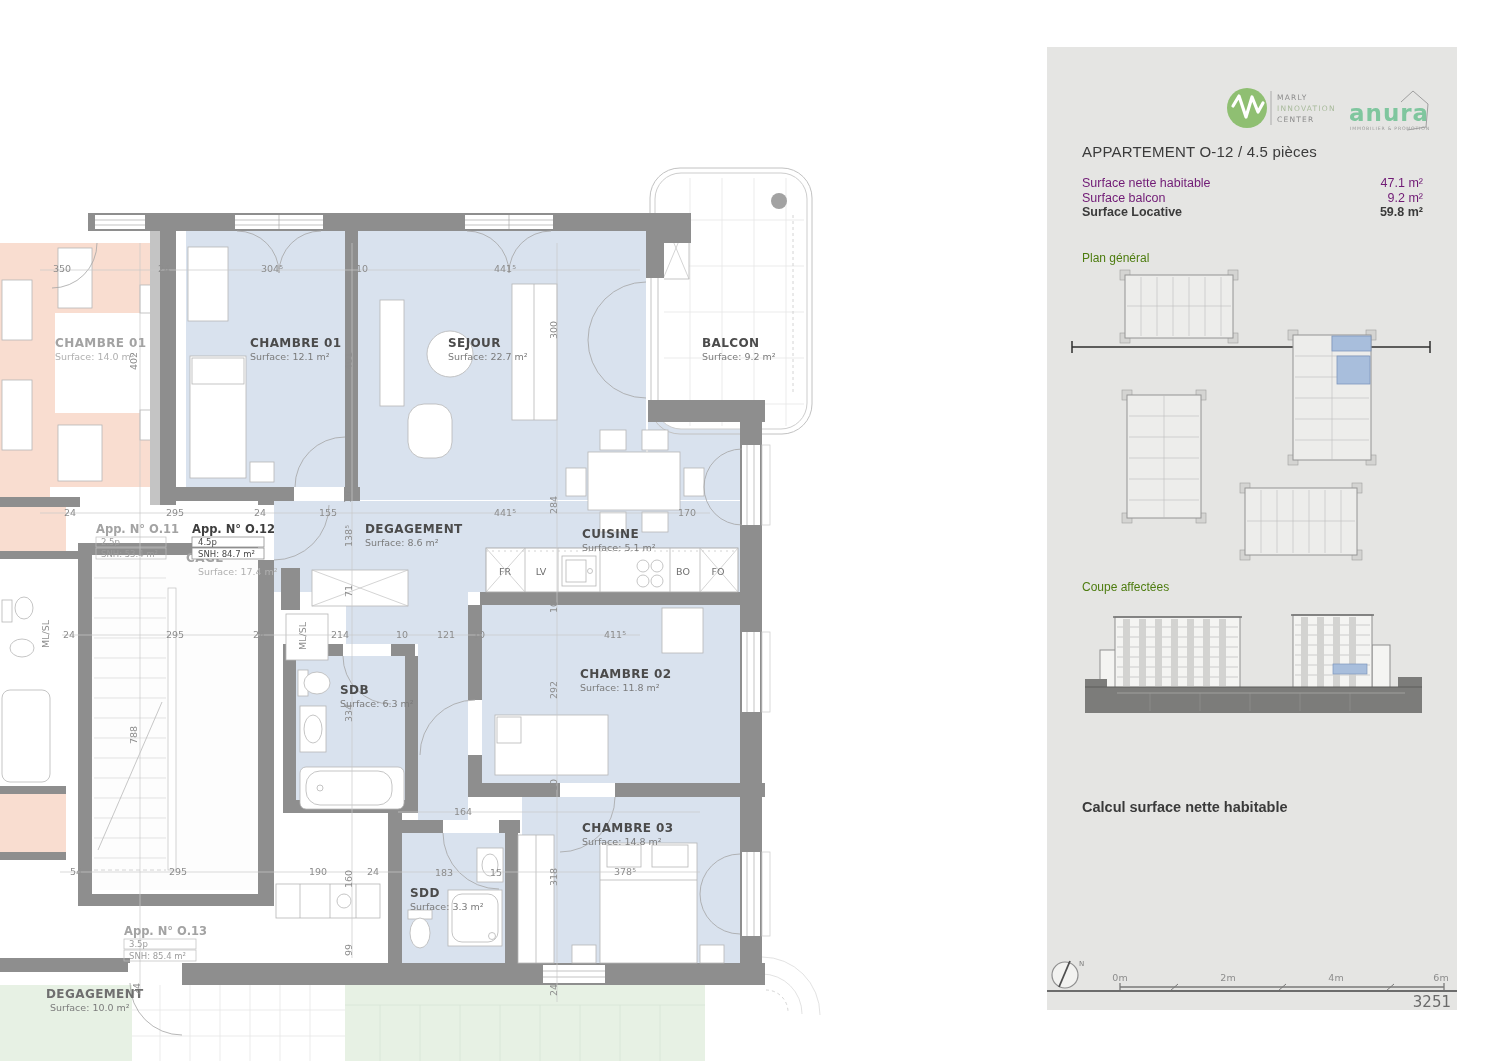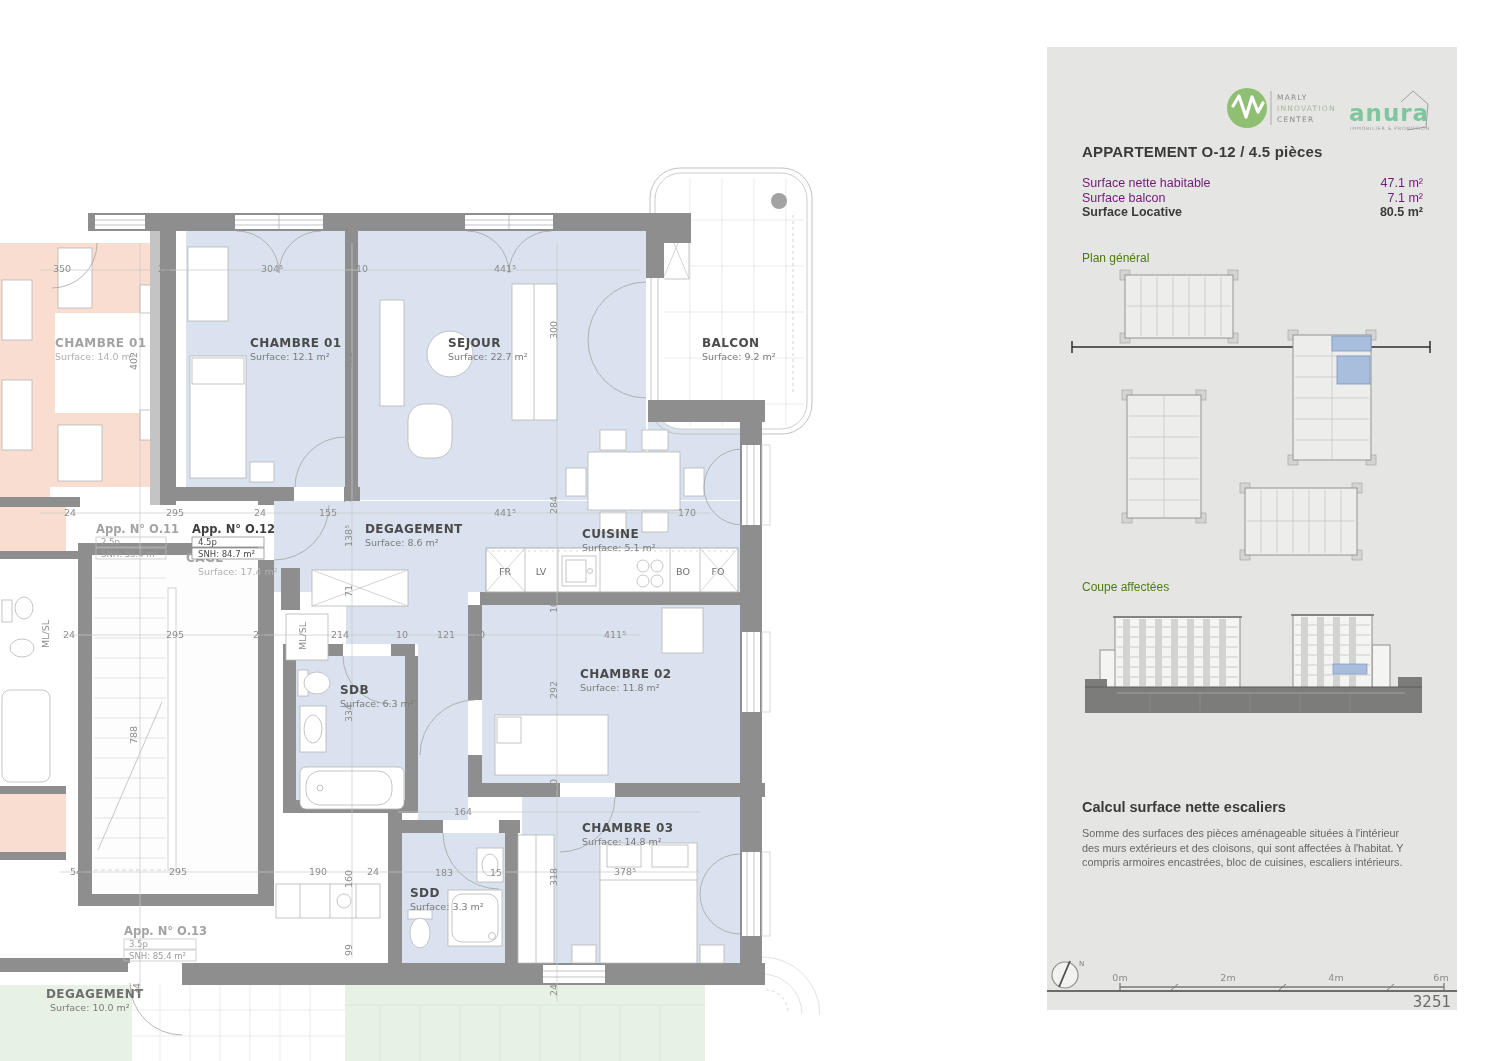--- a/index.html
+++ b/index.html
@@ -1,21 +1,21 @@
 <!DOCTYPE html>
 <html><head>
 <meta charset="utf-8">
 <style>
   html,body{margin:0;padding:0;background:#fff;}
   .stage{position:relative;width:1500px;height:1061px;background:#ffffff;overflow:hidden;
          font-family:"Liberation Sans","DejaVu Sans",sans-serif;}
   .panel{position:absolute;left:1047px;top:47px;width:410px;height:963px;background:#e5e5e3;}
   svg.overlay{position:absolute;left:0;top:0;}
   .ptxt{position:absolute;color:#474747;}
-  .p-title{left:1082px;top:143px;font-size:15px;font-weight:bold;color:#3b3b3b;letter-spacing:.2px;}
+  .p-title{left:1082px;top:143px;font-size:15px;font-weight:normal;color:#3b3b3b;letter-spacing:.2px;}
   .srow{position:absolute;left:1082px;width:341px;display:flex;justify-content:space-between;
         font-size:12.5px;color:#701a75;}
   .srow.b{font-weight:bold;color:#3b3b3b;align-items:center;}
   .seclab{position:absolute;left:1082px;font-size:12px;color:#4d7c0f;}
   .calcul-title{left:1082px;top:799px;font-size:14.5px;font-weight:bold;color:#3a3a3a;}
   .calcul-text{left:1082px;top:826px;width:336px;font-size:10.8px;line-height:14.6px;color:#676767;}
   
   .wl{fill:#8e8e8e;} .wl2{fill:#c4c4c4;}
   .flb{fill:#d9e2ee;} .flp{fill:#f9ddd0;} .flg{fill:#e7f1e4;}
   .fw{fill:#ffffff;stroke:#b6b6b6;stroke-width:.8;}
@@ -479,23 +479,22 @@
     <text x="1451" y="1007" font-size="15" fill="#6a6a6a" text-anchor="end">3251</text>
   </svg>
 
   <div class="ptxt p-title">APPARTEMENT O-12 / 4.5 pièces</div>
   <div class="srow" style="top:176px;">
     <span>Surface nette habitable</span>
     <span>47.1 m²</span>
   </div>
   <div class="srow" style="top:191px;gap:11px;">
     <span>Surface balcon</span>
-    <span>7.1 m²</span>
+    <span>9.2 m²</span>
   </div>
   <div class="srow b" style="top:205px;">
     <span>Surface Locative</span>
-    <span>80.5 m²</span>
+    <span>59.8 m²</span>
   </div>
   <div class="seclab" style="top:251px;">Plan général</div>
   <div class="seclab" style="top:580px;">Coupe affectées</div>
-  <div class="ptxt calcul-title">Calcul surface nette escaliers</div>
-  <div class="ptxt calcul-text">Somme des surfaces des pièces aménageable situées à l'intérieur des murs extérieurs et des cloisons, qui sont affectées à l'habitat. Y compris armoires encastrées, bloc de cuisines, escaliers intérieurs.</div>
+  <div class="ptxt calcul-title">Calcul surface nette habitable</div>
 </div>
 
 </body></html>

